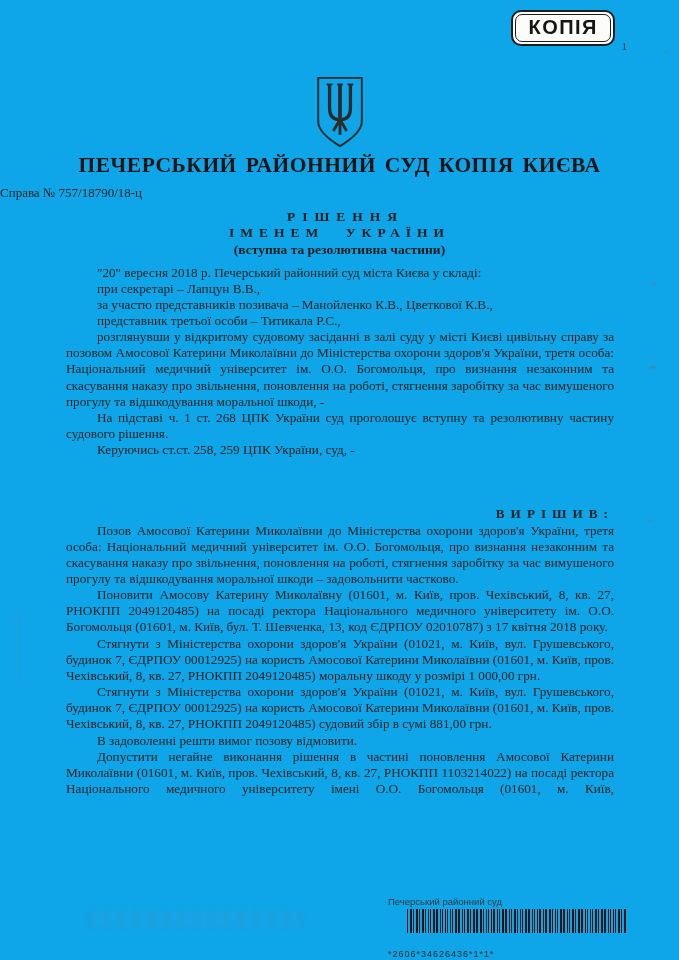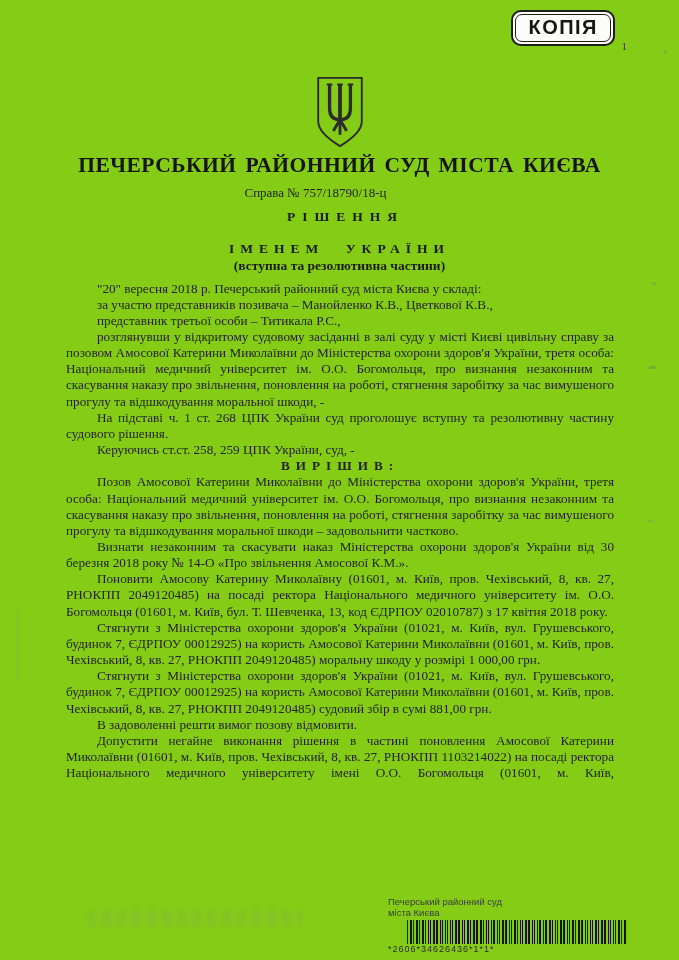--- a/index.html
+++ b/index.html
@@ -1,21 +1,21 @@
 <!DOCTYPE html>
 <html><head>
 <meta charset="utf-8">
 <style>
   * { margin:0; padding:0; box-sizing:border-box; }
   html,body { background:#888; }
   .page {
     position:relative;
     width:679px; height:960px;
     margin:0 auto;
-    background:#84cc16;
+    background:#0ea5e9;
     color:#242424;
     font-family:"Liberation Serif", serif;
     overflow:hidden;
   }
   
   .stamp-wrap { position:absolute; top:10px; right:64px; }
   .stamp-outer {
     border:2.5px solid #1d1d1d; border-radius:10px; padding:2px;
     display:inline-block; background:#fcfcfb;
   }
@@ -31,53 +31,53 @@
   }
   
   .emblem { display:block; margin:76px auto 0 auto; width:58px; height:72px; }
   
   .court-name {
     margin-top:5px; text-align:center;
     font-size:21.5px; font-weight:bold; letter-spacing:0.5px; color:#151515;
     word-spacing:3px;
   }
   .case-info {
-    margin-top:7px; padding-right:48px; text-align:center;
+    margin-top:7px; padding-right:48px; text-align:left;
     font-size:13px; line-height:16.5px; color:#242424;
   }
   .doc-title { margin-top:7px; text-align:center; color:#1b1b1b; }
   .doc-title .t1 { font-size:13.5px; font-weight:bold; letter-spacing:7px;padding-left:12px; }
-  .doc-title .t2 { font-size:13.5px; font-weight:bold; letter-spacing:6px; word-spacing:12px; margin-top:16px; }
+  .doc-title .t2 { font-size:13.5px; font-weight:bold; letter-spacing:6px; word-spacing:12px; margin-top:0; }
   .doc-title .t3 { font-size:13.5px; font-weight:bold; letter-spacing:0; margin-top:1px; }
   
   .body-text {
     margin:7px 65px 0 66px;
     font-size:13.2px; line-height:16.15px;
     text-align:justify;
   }
   .body-text p { margin:0; text-indent:31px; }
   .body-text p.heading {
-    text-indent:0; text-align:center; font-weight:bold; letter-spacing:6px;
+    text-indent:0; text-align:right; font-weight:bold; letter-spacing:6px;margin-top:48px;
   }
   .body-text p.justify-last { text-align-last:justify; }
   
   .footer {
     position:absolute; left:388px; top:896px; width:258px;
     text-align:left;
     font-family:"Liberation Sans", sans-serif;
     color:#3a3a3a;
   }
   .footer .court-line { font-size:9.5px; line-height:11px; }
   .barcode {
     margin-top:2px; height:24px;
     display:flex; align-items:stretch; justify-content:center;
     overflow:hidden;
   }
   .barcode span { display:inline-block; background:#161616; height:100%; flex:none; }
-  .barcode-text { font-size:9px; letter-spacing:1px; color:#2c2c2c; margin-top:0px; }
+  .barcode-text { font-size:9px; letter-spacing:1px; color:#2c2c2c; margin-top:16px; }
   
   .artifact { position:absolute; pointer-events:none; }
   .smudge {
     left:88px; top:910px; width:215px; height:17px; border-radius:4px;
     background:repeating-linear-gradient(90deg,
       rgba(125,125,132,.22) 0 7px, rgba(170,170,176,.07) 7px 15px);
     filter:blur(2.2px); opacity:.55;
   }
   .tick1 { left:649px; top:366px; width:7px; height:3px; background:rgba(110,110,115,.35); filter:blur(.4px); }
   .tick2 { left:652px; top:282px; width:4px; height:3px; background:rgba(120,120,125,.3); filter:blur(.4px); }
@@ -98,52 +98,51 @@
   </div>
 
   <svg class="emblem" viewBox="0 0 60 76">
     <path d="M7 2 H53 V48 Q53 60 30 74 Q7 60 7 48 Z" fill="none" stroke="#2b2b2b" stroke-width="2"></path>
     <path d="M30 9 V47" fill="none" stroke="#2b2b2b" stroke-width="4"></path>
     <path d="M19 9 V34 Q19 45 28 46 M41 9 V34 Q41 45 32 46" fill="none" stroke="#2b2b2b" stroke-width="3.5"></path>
     <path d="M16 9 h6 M38 9 h6 M27 9 h6" fill="none" stroke="#2b2b2b" stroke-width="2"></path>
     <path d="M30 46 L23 58 M30 46 L37 58 M30 46 V62" fill="none" stroke="#2b2b2b" stroke-width="3"></path>
   </svg>
 
-  <h1 class="court-name">ПЕЧЕРСЬКИЙ РАЙОННИЙ СУД МІСТА КИЄВА</h1>
+  <h1 class="court-name">ПЕЧЕРСЬКИЙ РАЙОННИЙ СУД КОПІЯ КИЄВА</h1>
 
   <div class="case-info">
     <div>Справа № 757/18790/18-ц</div>
   </div>
 
   <div class="doc-title">
     <div class="t1">РІШЕННЯ</div>
     <div class="t2">ІМЕНЕМ УКРАЇНИ</div>
     <div class="t3">(вступна та резолютивна частини)</div>
   </div>
 
   <div class="body-text">
       <p>"20" вересня 2018 р. Печерський районний суд міста Києва у складі:</p>
+      <p>при секретарі – Лапцун В.В.,</p>
       <p>за участю представників позивача – Манойленко К.В., Цветкової К.В.,</p>
       <p>представник третьої особи – Титикала Р.С.,</p>
       <p>розглянувши у відкритому судовому засіданні в залі суду у місті Києві цивільну справу за позовом Амосової Катерини Миколаївни до Міністерства охорони здоров'я України, третя особа: Національний медичний університет ім. О.О. Богомольця, про визнання незаконним та скасування наказу про звільнення, поновлення на роботі, стягнення заробітку за час вимушеного прогулу та відшкодування моральної шкоди, -</p>
       <p>На підставі ч. 1 ст. 268 ЦПК України суд проголошує вступну та резолютивну частину судового рішення.</p>
       <p>Керуючись ст.ст. 258, 259 ЦПК України, суд, -</p>
       <p class="heading">ВИРІШИВ:</p>
       <p>Позов Амосової Катерини Миколаївни до Міністерства охорони здоров'я України, третя особа: Національний медичний університет ім. О.О. Богомольця, про визнання незаконним та скасування наказу про звільнення, поновлення на роботі, стягнення заробітку за час вимушеного прогулу та відшкодування моральної шкоди – задовольнити частково.</p>
-      <p>Визнати незаконним та скасувати наказ Міністерства охорони здоров'я України від 30 березня 2018 року № 14-О «Про звільнення Амосової К.М.».</p>
       <p>Поновити Амосову Катерину Миколаївну (01601, м. Київ, пров. Чехівський, 8, кв. 27, РНОКПП 2049120485) на посаді ректора Національного медичного університету ім. О.О. Богомольця (01601, м. Київ, бул. Т. Шевченка, 13, код ЄДРПОУ 02010787) з 17 квітня 2018 року.</p>
       <p>Стягнути з Міністерства охорони здоров'я України (01021, м. Київ, вул. Грушевського, будинок 7, ЄДРПОУ 00012925) на користь Амосової Катерини Миколаївни (01601, м. Київ, пров. Чехівський, 8, кв. 27, РНОКПП 2049120485) моральну шкоду у розмірі 1 000,00 грн.</p>
       <p>Стягнути з Міністерства охорони здоров'я України (01021, м. Київ, вул. Грушевського, будинок 7, ЄДРПОУ 00012925) на користь Амосової Катерини Миколаївни (01601, м. Київ, пров. Чехівський, 8, кв. 27, РНОКПП 2049120485) судовий збір в сумі 881,00 грн.</p>
       <p>В задоволенні решти вимог позову відмовити.</p>
       <p class="justify-last">Допустити негайне виконання рішення в частині поновлення Амосової Катерини Миколаївни (01601, м. Київ, пров. Чехівський, 8, кв. 27, РНОКПП 1103214022) на посаді ректора Національного медичного університету імені О.О. Богомольця (01601, м. Київ,</p>
     </div>
 
   <div class="footer">
     <div class="court-line">Печерський районний суд</div>
-    <div class="court-line">міста Києва</div>
     <div class="barcode">
         <span style="width: 1px; margin-right: 2px;"></span>
         <span style="width: 2px; margin-right: 1px;"></span>
         <span style="width: 1px; margin-right: 2px;"></span>
         <span style="width: 2px; margin-right: 1px;"></span>
         <span style="width: 1px; margin-right: 2px;"></span>
         <span style="width: 2px; margin-right: 1px;"></span>
         <span style="width: 1px; margin-right: 2px;"></span>
         <span style="width: 1px; margin-right: 1px;"></span>
         <span style="width: 1px; margin-right: 2px;"></span>

